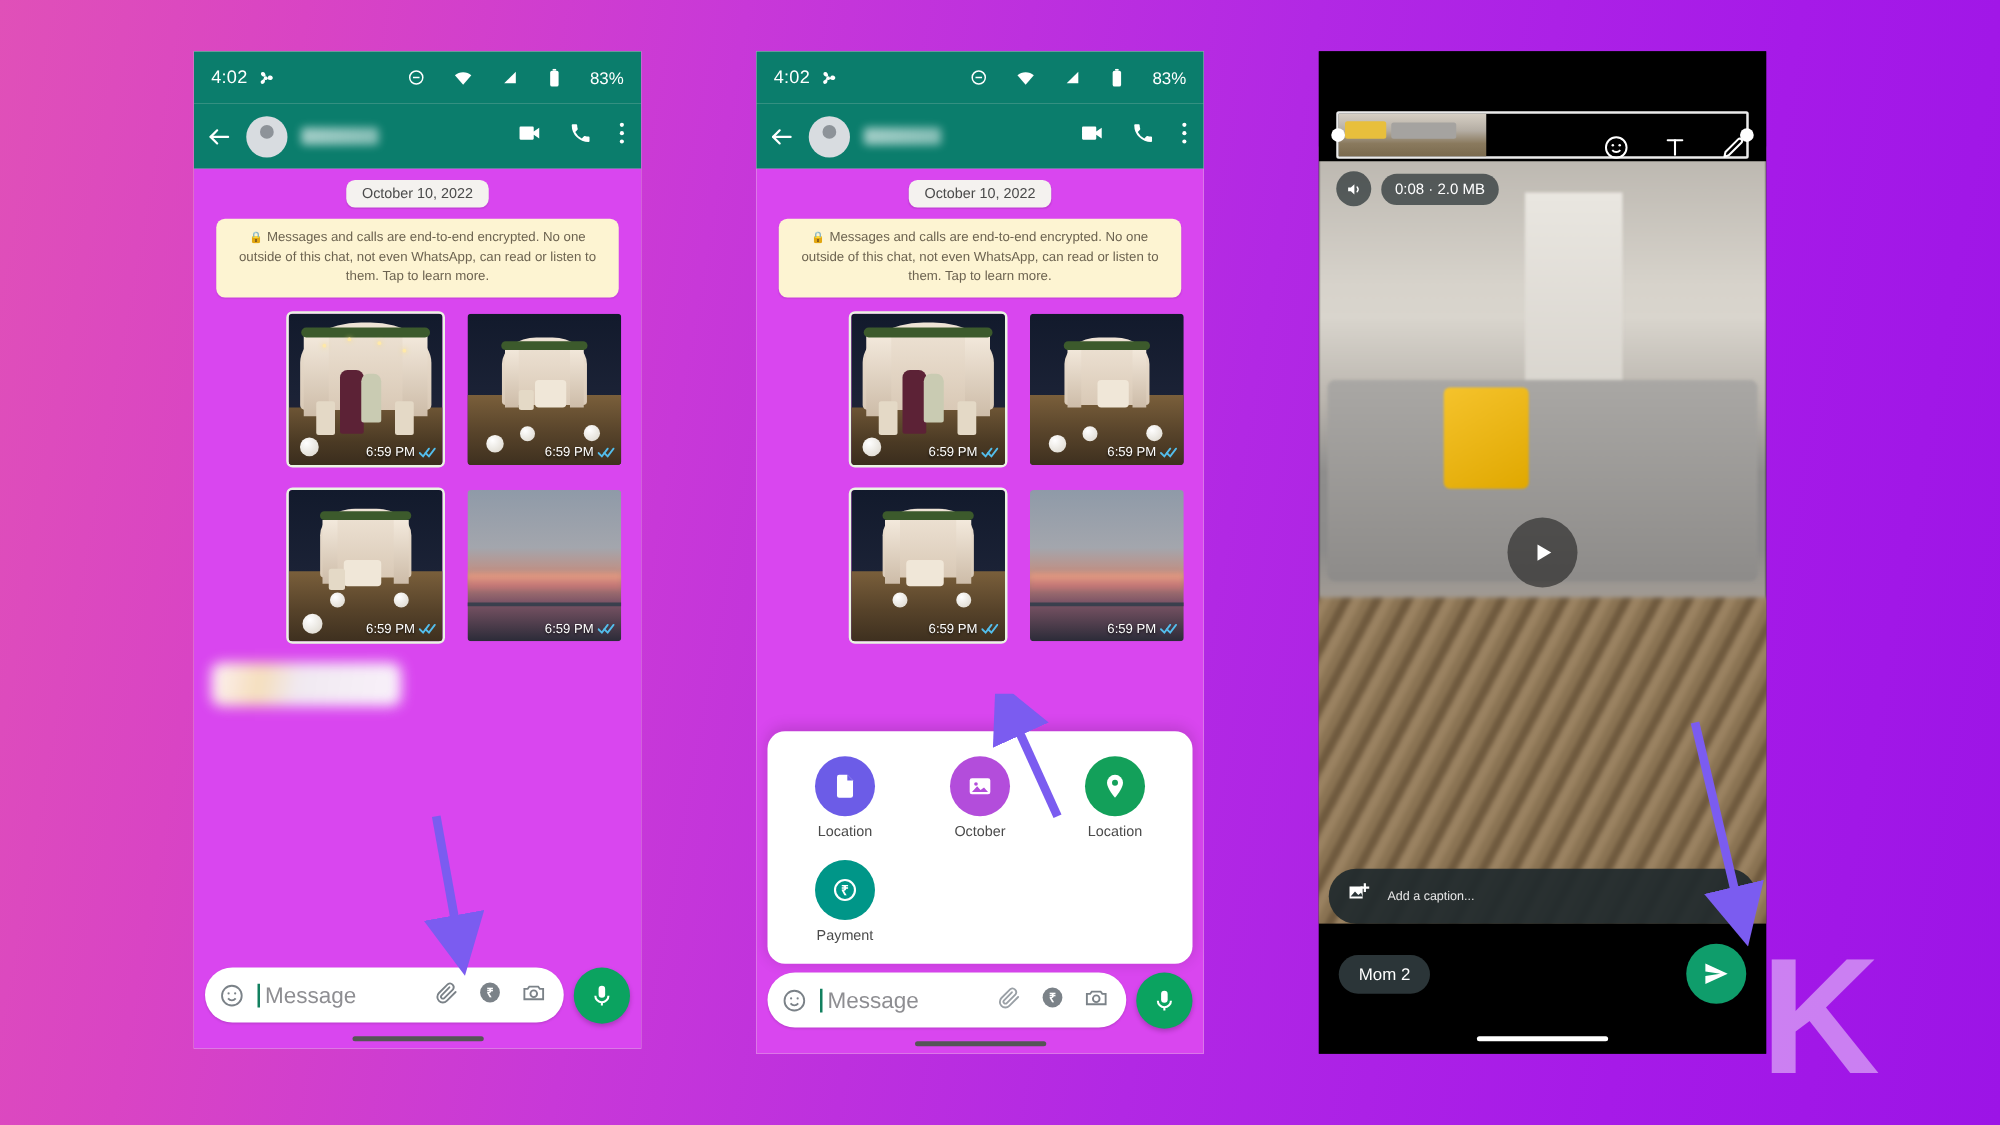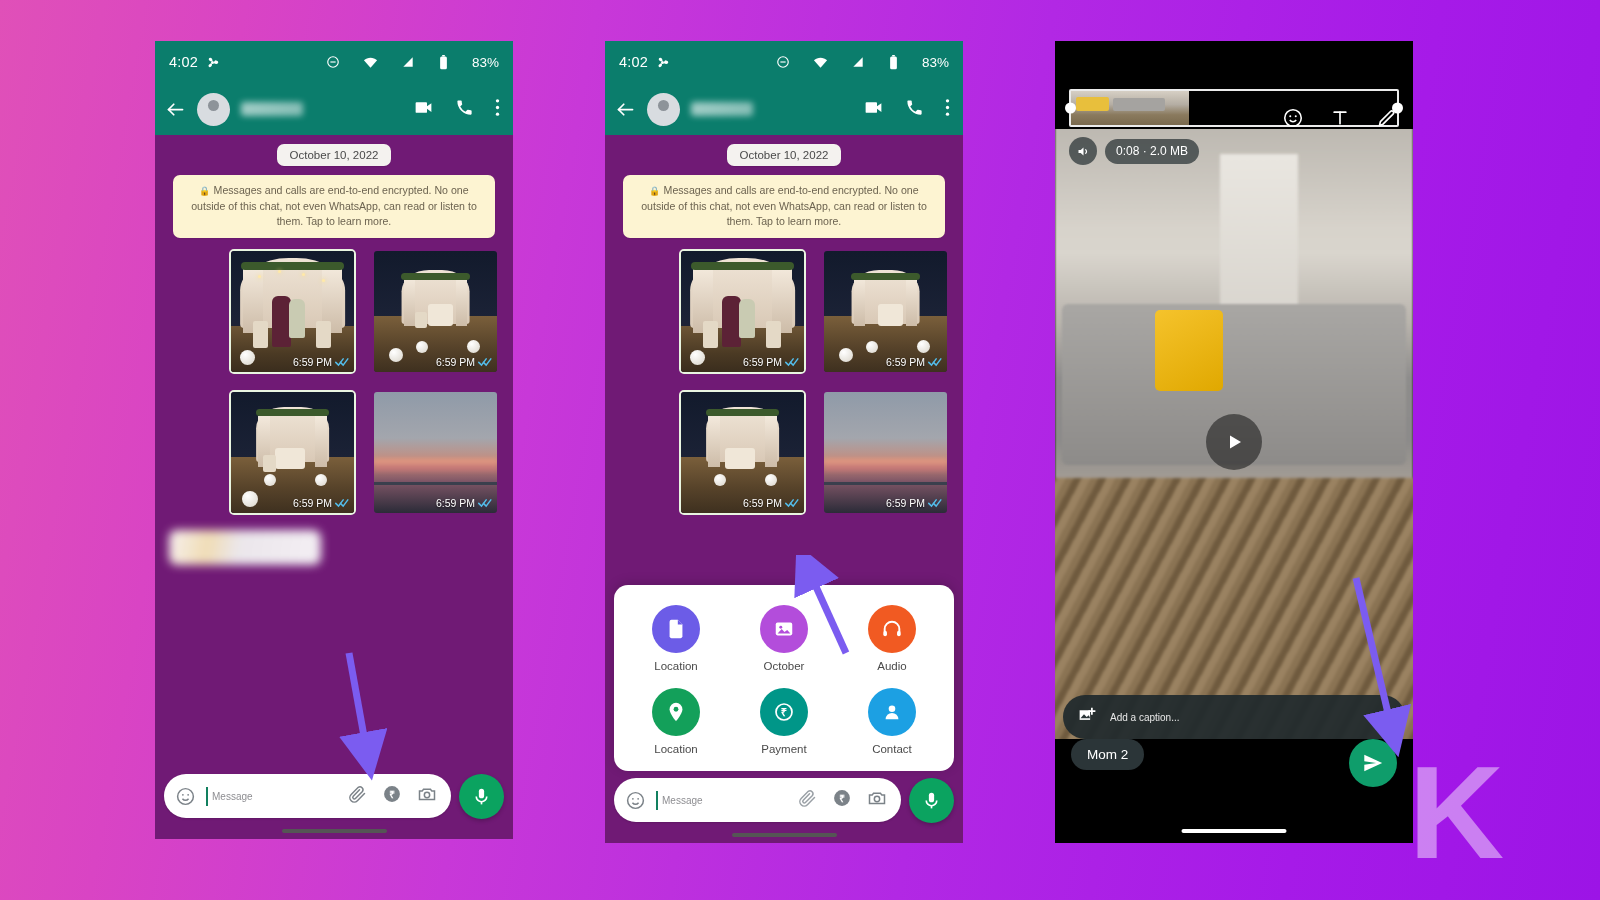--- a/index.html
+++ b/index.html
@@ -56,21 +56,21 @@
   .name-blur {
     width: 62px; height: 14px; border-radius: 3px;
     background: linear-gradient(90deg, rgba(255,255,255,.62), rgba(255,255,255,.5));
     filter: blur(3.2px);
   }
   .head-actions { margin-left: auto; display: flex; align-items: center; gap: 21px; color: #fff; }
 
   
   .chatbody {
     position: relative;
-    background: #701a75;
+    background: #d946ef;
     flex: 1;
     overflow: hidden;
   }
   .datechip-wrap { display: flex; justify-content: center; padding: 9px 0 6px; }
   .datechip {
     background: #f4f2ef; color: #4a4a4a;
     font-size: 11.5px; padding: 5px 13px; border-radius: 7px;
     box-shadow: 0 1px 1px rgba(0,0,0,.10);
   }
   .e2e {
@@ -142,21 +142,21 @@
     padding: 0 9px 14px 9px;
     gap: 8px;
   }
   .inputpill {
     flex: 1; height: 44px; background: #fff; border-radius: 24px;
     display: flex; align-items: center; padding: 0 14px 0 11px; gap: 10px;
     box-shadow: 0 1px 2px rgba(0,0,0,.14);
   }
   .smiley { color: #7b8288; display: flex; }
   .caret { width: 2px; height: 19px; background: #12805f; }
-  .ph { color: #8e8e92; font-size: 10px; flex: 1; margin-left: -6px; }
+  .ph { color: #8e8e92; font-size: 18px; flex: 1; margin-left: -6px; }
   .inp-actions { display: flex; align-items: center; gap: 15px; color: #7b8288; }
   .micbtn {
     width: 45px; height: 45px; border-radius: 50%; background: #0ba360;
     display: flex; align-items: center; justify-content: center; color: #fff;
     box-shadow: 0 2px 4px rgba(0,0,0,.22); flex: 0 0 auto;
   }
   .homebar-wrap { position: absolute; left: 0; right: 0; bottom: 0; height: 16px;
                   display: flex; align-items: center; justify-content: center; }
   .homebar { width: 105px; height: 4px; border-radius: 3px; background: #555; }
 
@@ -243,21 +243,21 @@
     display: flex; align-items: center; justify-content: center; z-index: 5;
   }
   .captionbar {
     position: absolute; left: 8px; right: 8px; bottom: 104px;
     height: 44px; background: rgba(32,42,45,.93); border-radius: 22px;
     display: flex; align-items: center; padding: 0 14px; gap: 12px; z-index: 6;
   }
   .cap-ph { color: #e8e8e8; font-size: 10px; }
   .sendrow {
     position: absolute; left: 0; right: 0; bottom: 0; height: 104px;
-    background: #000; display: flex; align-items: flex-start; padding: 0 16px 24px; z-index: 6;
+    background: #000; display: flex; align-items: center; padding: 0 16px 24px; z-index: 6;
   }
   .recipient {
     background: #2b3538; color: #fff; font-size: 13.5px;
     padding: 8px 16px; border-radius: 18px;
   }
   .sendbtn {
     margin-left: auto; width: 48px; height: 48px; border-radius: 50%;
     background: #0f9d6b; display: flex; align-items: center; justify-content: center; color: #fff;
   }
   .homebar-dark { position: absolute; left: 50%; transform: translateX(-50%); bottom: 10px;
@@ -680,55 +680,36 @@
             <span class="att-circle" style="background:#b34ddb">
               <svg width="22" height="22" viewBox="0 0 24 24" fill="#fff">
                   <rect x="3" y="5" width="18" height="14" rx="2"></rect>
                   <circle cx="8.5" cy="10" r="1.6" fill="#b34ddb"></circle>
                   <path d="M5 17l4.5-5 3 3.2 3-2.2L19 17z" fill="#b34ddb"></path>
                 </svg>
             </span>
             <span class="att-label">October</span>
           </div>
           <div class="att">
-            <span class="att-circle" style="background:#f15a22">
-              <svg width="22" height="22" viewBox="0 0 24 24" fill="none" stroke="#fff" stroke-width="2.1">
-                  <path d="M4 15v-3a8 8 0 0 1 16 0v3"></path>
-                  <rect x="2.5" y="14" width="4" height="6" rx="2" fill="#fff" stroke="none"></rect>
-                  <rect x="17.5" y="14" width="4" height="6" rx="2" fill="#fff" stroke="none"></rect>
-                </svg>
-            </span>
-            <span class="att-label">Audio</span>
-          </div>
-          <div class="att">
             <span class="att-circle" style="background:#13a05a">
               <svg width="22" height="22" viewBox="0 0 24 24" fill="#fff">
                   <path d="M12 2a7 7 0 0 0-7 7c0 5.2 7 13 7 13s7-7.8 7-13a7 7 0 0 0-7-7z"></path>
                   <circle cx="12" cy="9" r="2.6" fill="#13a05a"></circle>
                 </svg>
             </span>
             <span class="att-label">Location</span>
           </div>
           <div class="att">
             <span class="att-circle" style="background:#009688">
               <svg width="24" height="24" viewBox="0 0 24 24">
                   <circle cx="12" cy="12" r="8" fill="none" stroke="#fff" stroke-width="1.7"></circle>
                   <text x="12" y="16" font-size="11" font-weight="bold" fill="#fff" text-anchor="middle" font-family="Liberation Sans">₹</text>
                 </svg>
             </span>
             <span class="att-label">Payment</span>
-          </div>
-          <div class="att">
-            <span class="att-circle" style="background:#1ca0e3">
-              <svg width="22" height="22" viewBox="0 0 24 24" fill="#fff">
-                  <circle cx="12" cy="8.4" r="3.6"></circle>
-                  <path d="M5 20a7 7 0 0 1 14 0z"></path>
-                </svg>
-            </span>
-            <span class="att-label">Contact</span>
           </div>
         </div>
       </div>
 
       <div class="composer">
         <div class="inputpill">
           <span class="smiley">
             <svg width="21" height="21" viewBox="0 0 24 24" fill="none" stroke="#7b8288" stroke-width="1.7">
                 <circle cx="12" cy="12" r="9"></circle>
                 <circle cx="9" cy="10" r="1" fill="#7b8288" stroke="none"></circle>

